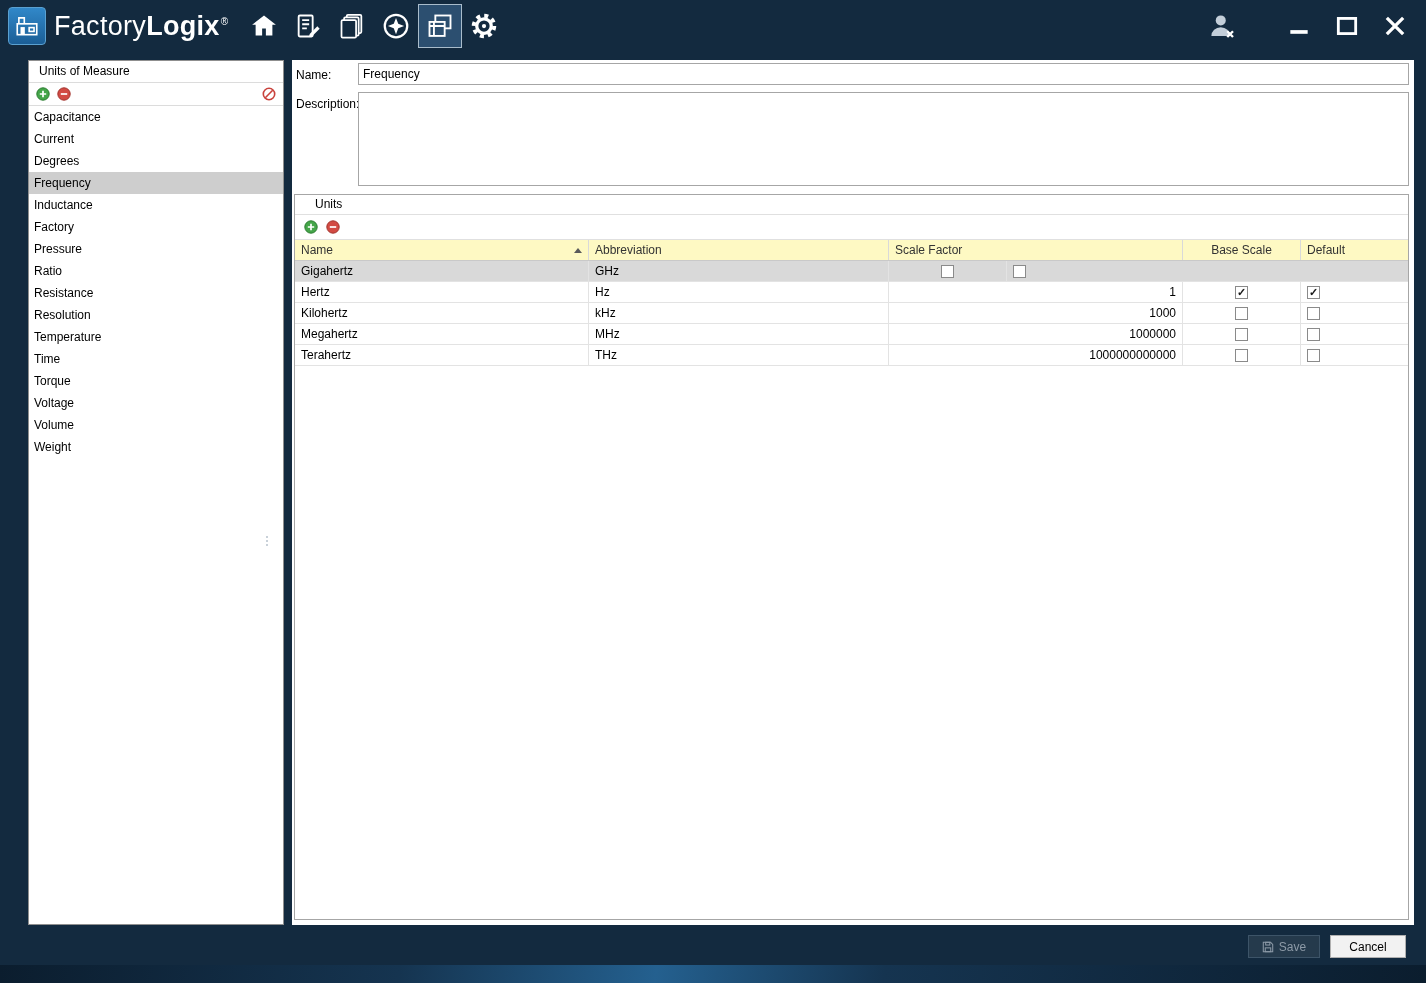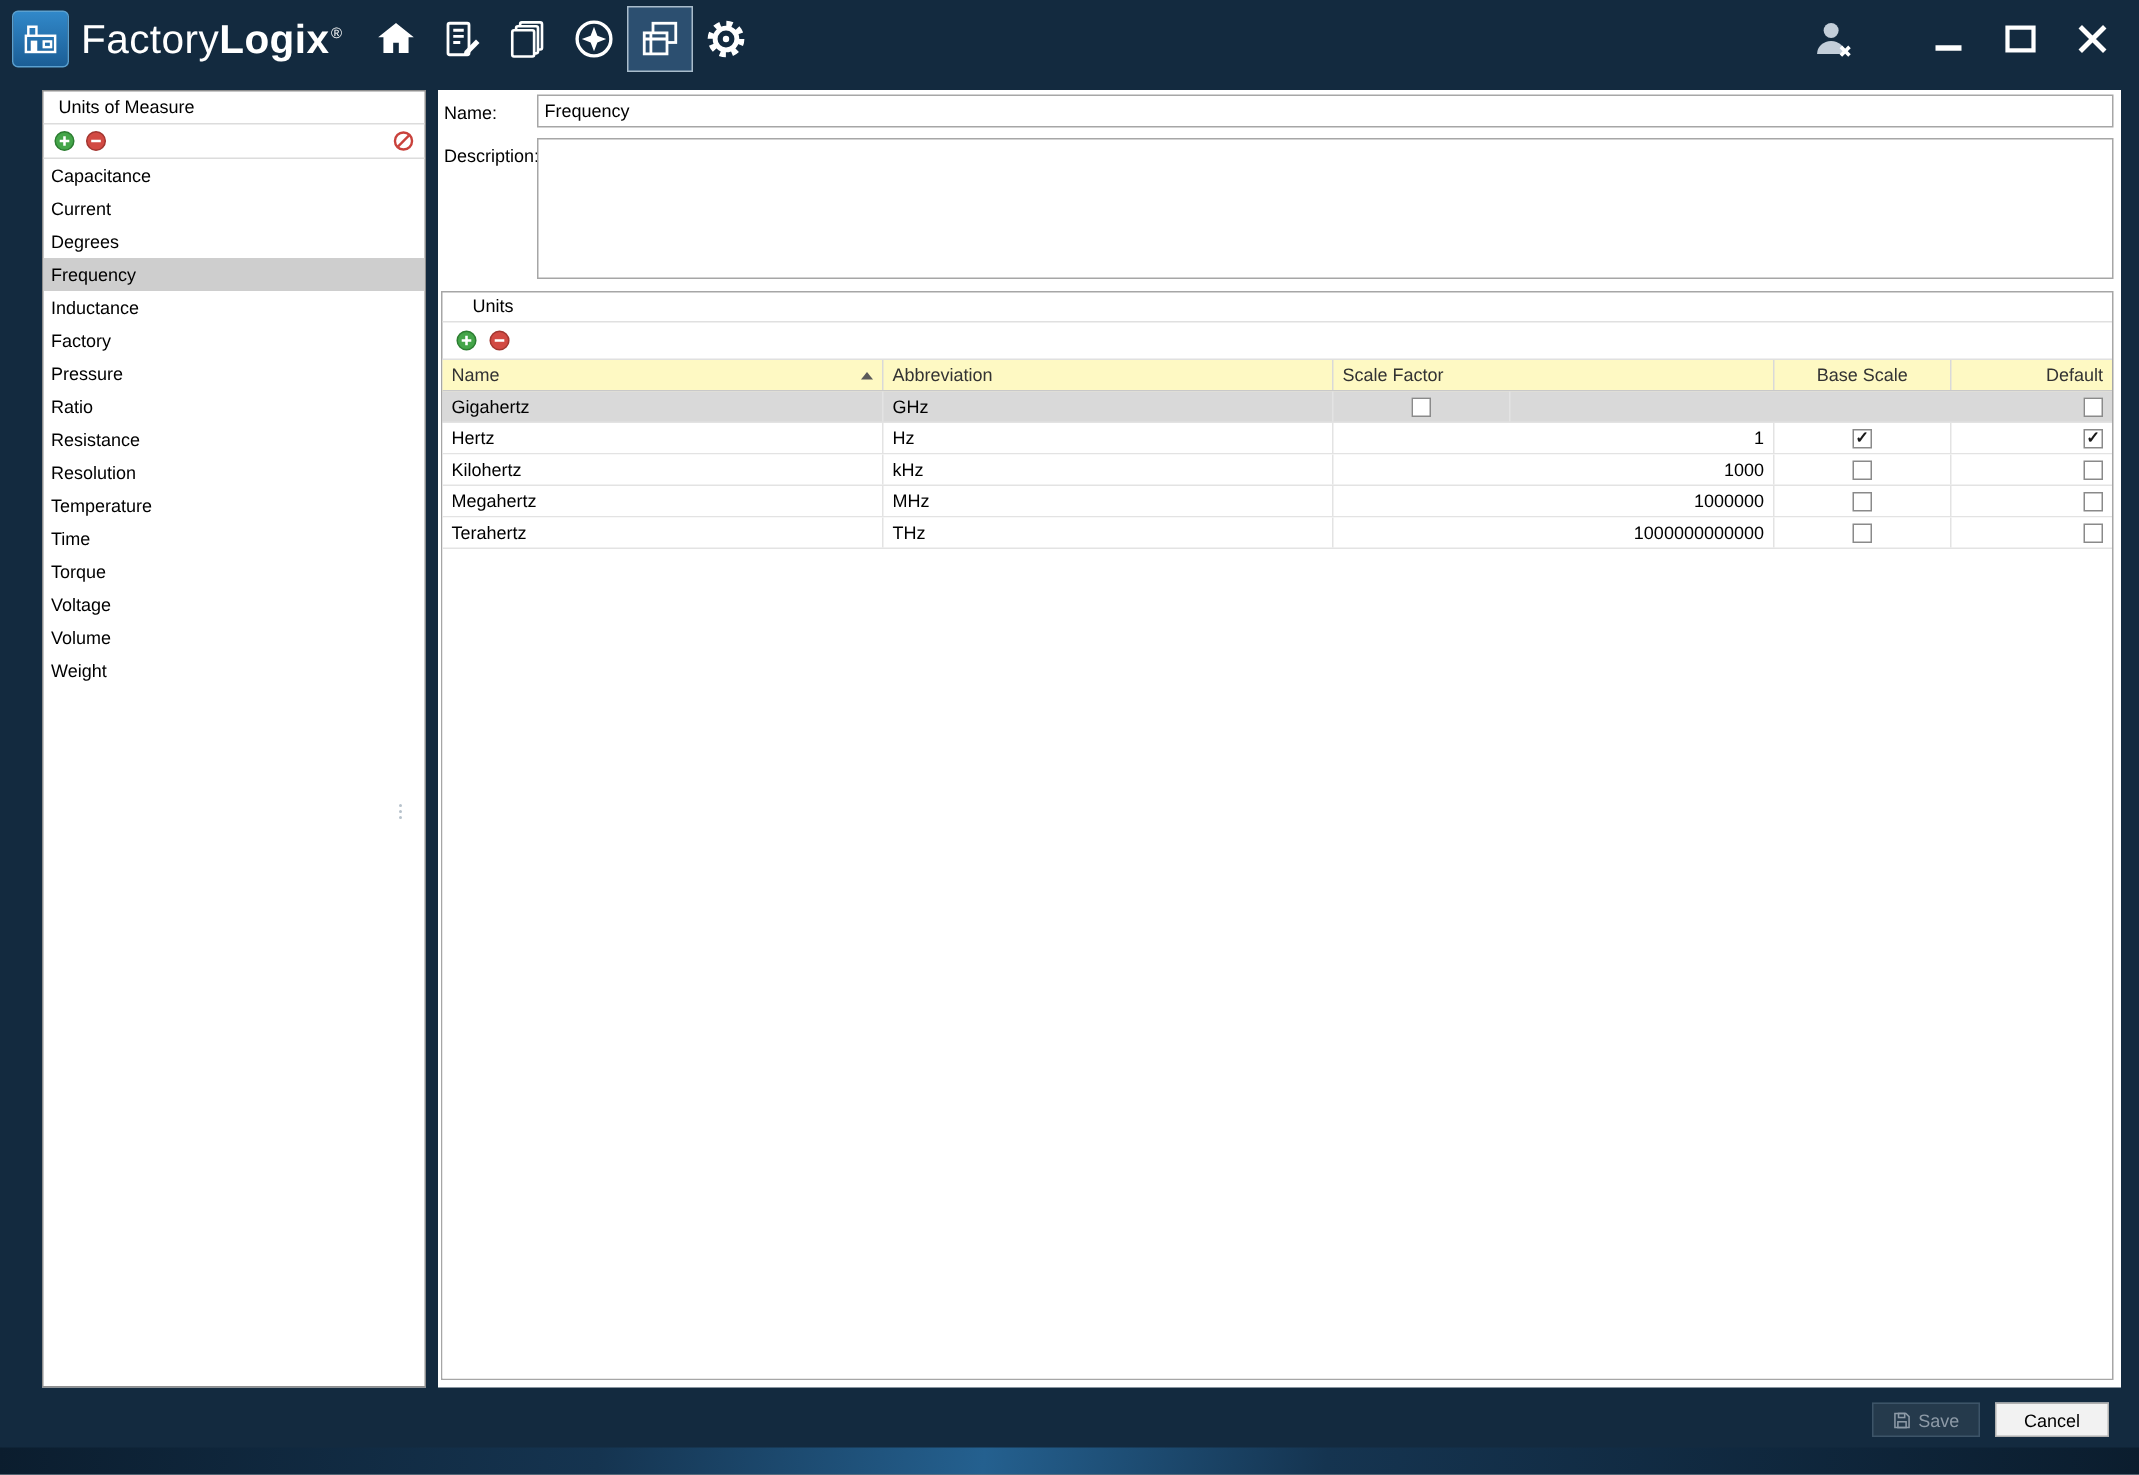--- a/index.html
+++ b/index.html
@@ -67,21 +67,21 @@
   .thead { display:flex; height:21px; border-bottom:1px solid #c9c9c9; background:#fef9c3; flex:none; }
   .thcell { font-size:12px; color:#333; display:flex; align-items:center; padding:0 6px; border-right:1px solid #d9d9d9; }
   .trow { display:flex; height:21px; border-bottom:1px solid #e3e3e3; background:#fff; flex:none; }
   .trow.selected { background:#d9d9d9; }
   .tcell { font-size:12px; display:flex; align-items:center; padding:0 6px; border-right:1px solid #e3e3e3; overflow:hidden; white-space:nowrap; }
 
   .c-name { width:294px; flex:none; }
   .c-abbr { width:300px; flex:none; }
   .c-scale { width:294px; flex:none; }
   .c-base { width:118px; flex:none; justify-content:center; }
-  .c-default { flex:1; justify-content:flex-end; border-right:none; }
+  .c-default { flex:1; justify-content:flex-start; border-right:none; }
   .th-name { justify-content:space-between; }
   .tcell.c-scale { justify-content:flex-end; }
 
   .sort-asc { width:0; height:0; border-left:4px solid transparent; border-right:4px solid transparent; border-bottom:5px solid #5a5a5a; }
 
   .checkbox { width:13px; height:13px; border:1px solid #8a8a8a; background:#fff; display:flex; align-items:center; justify-content:center; font-size:11px; line-height:11px; color:#1a1a1a; }
   .checkbox.checked::before { content:"\2713"; font-weight:bold; }
 
   .tbody-fill { flex:1; background:#fff; }
 

